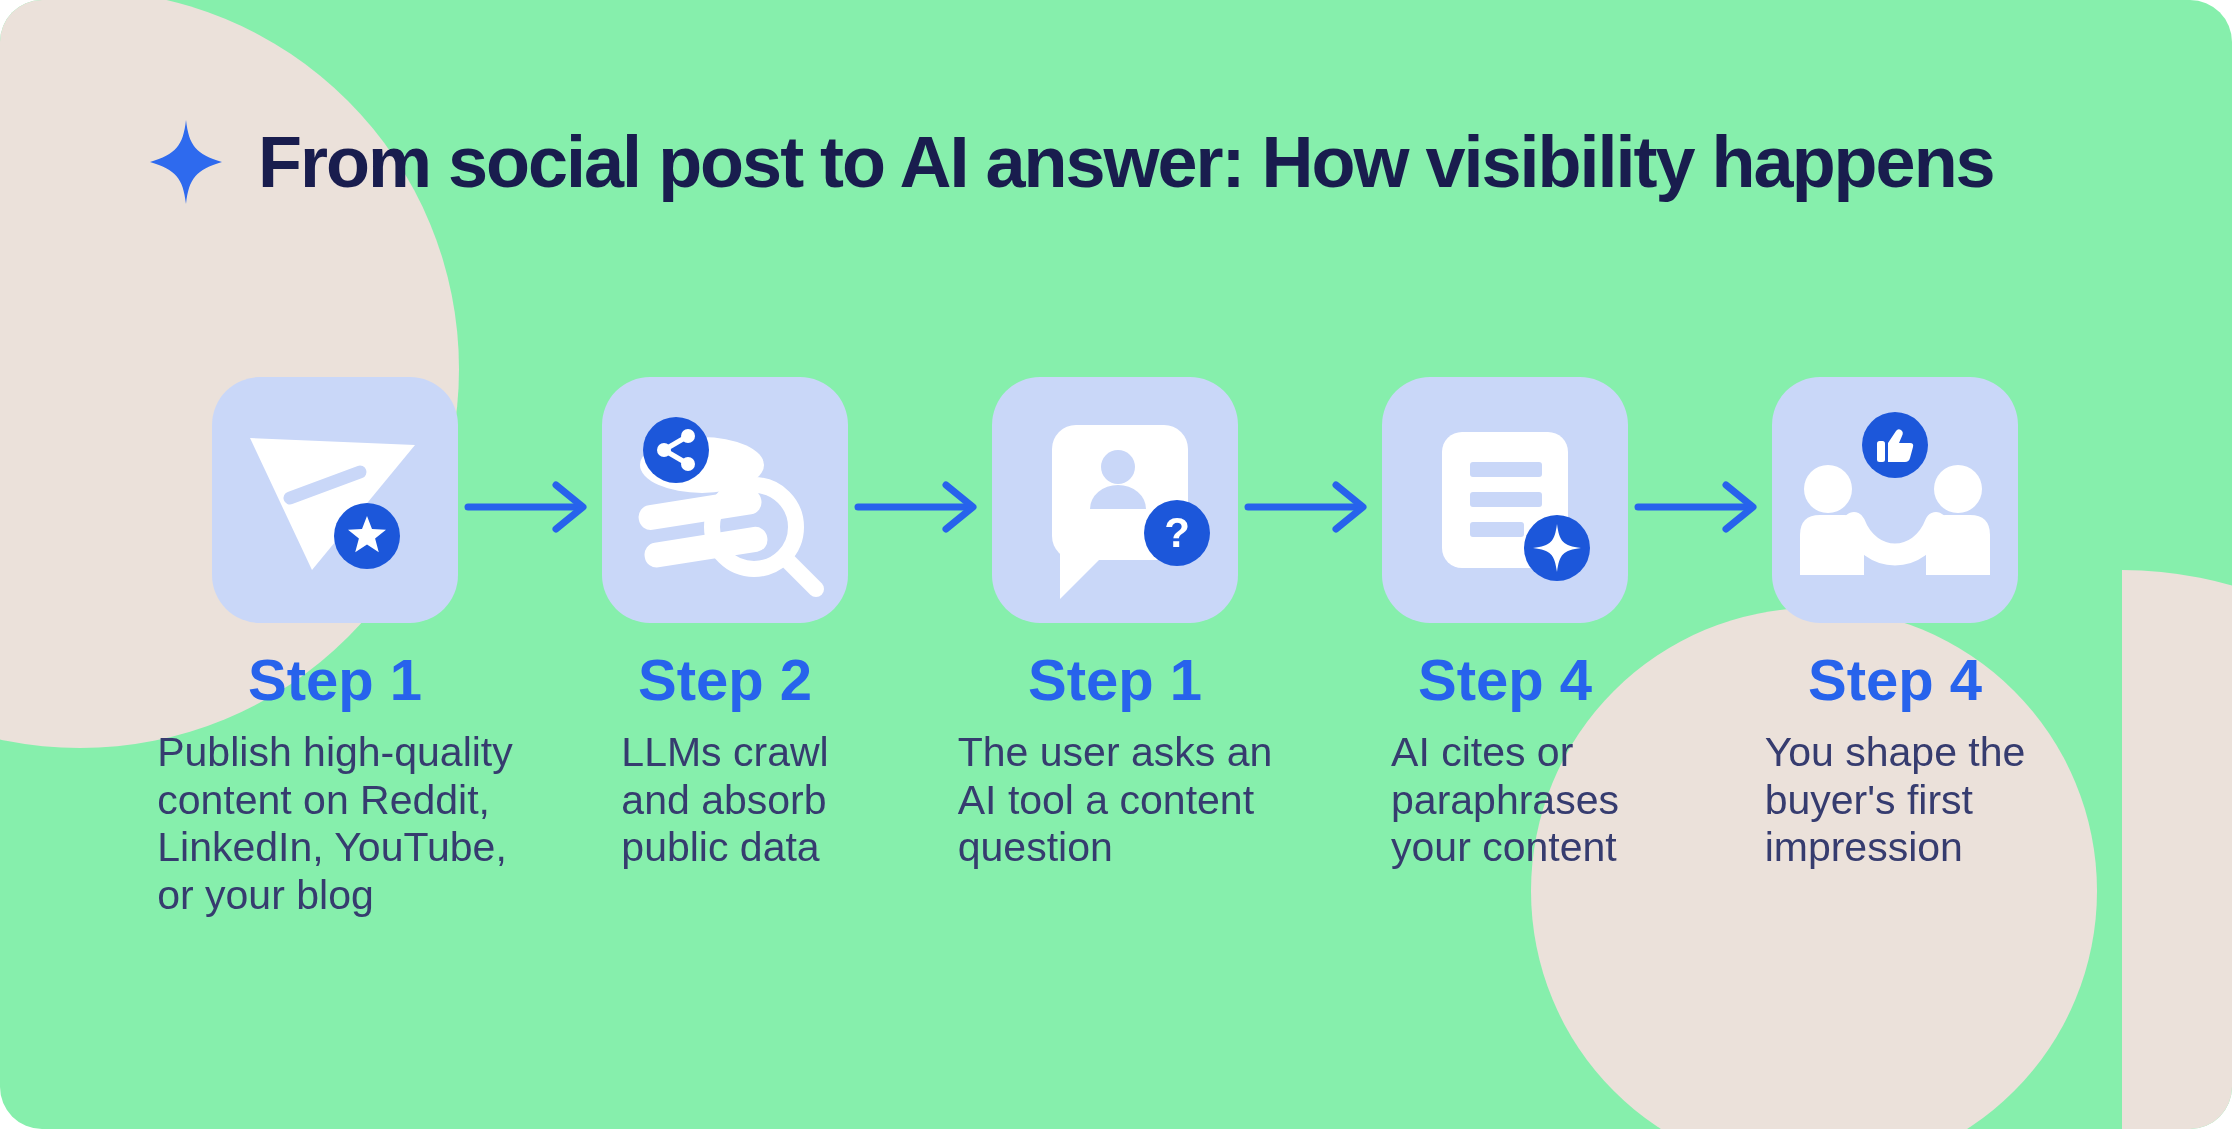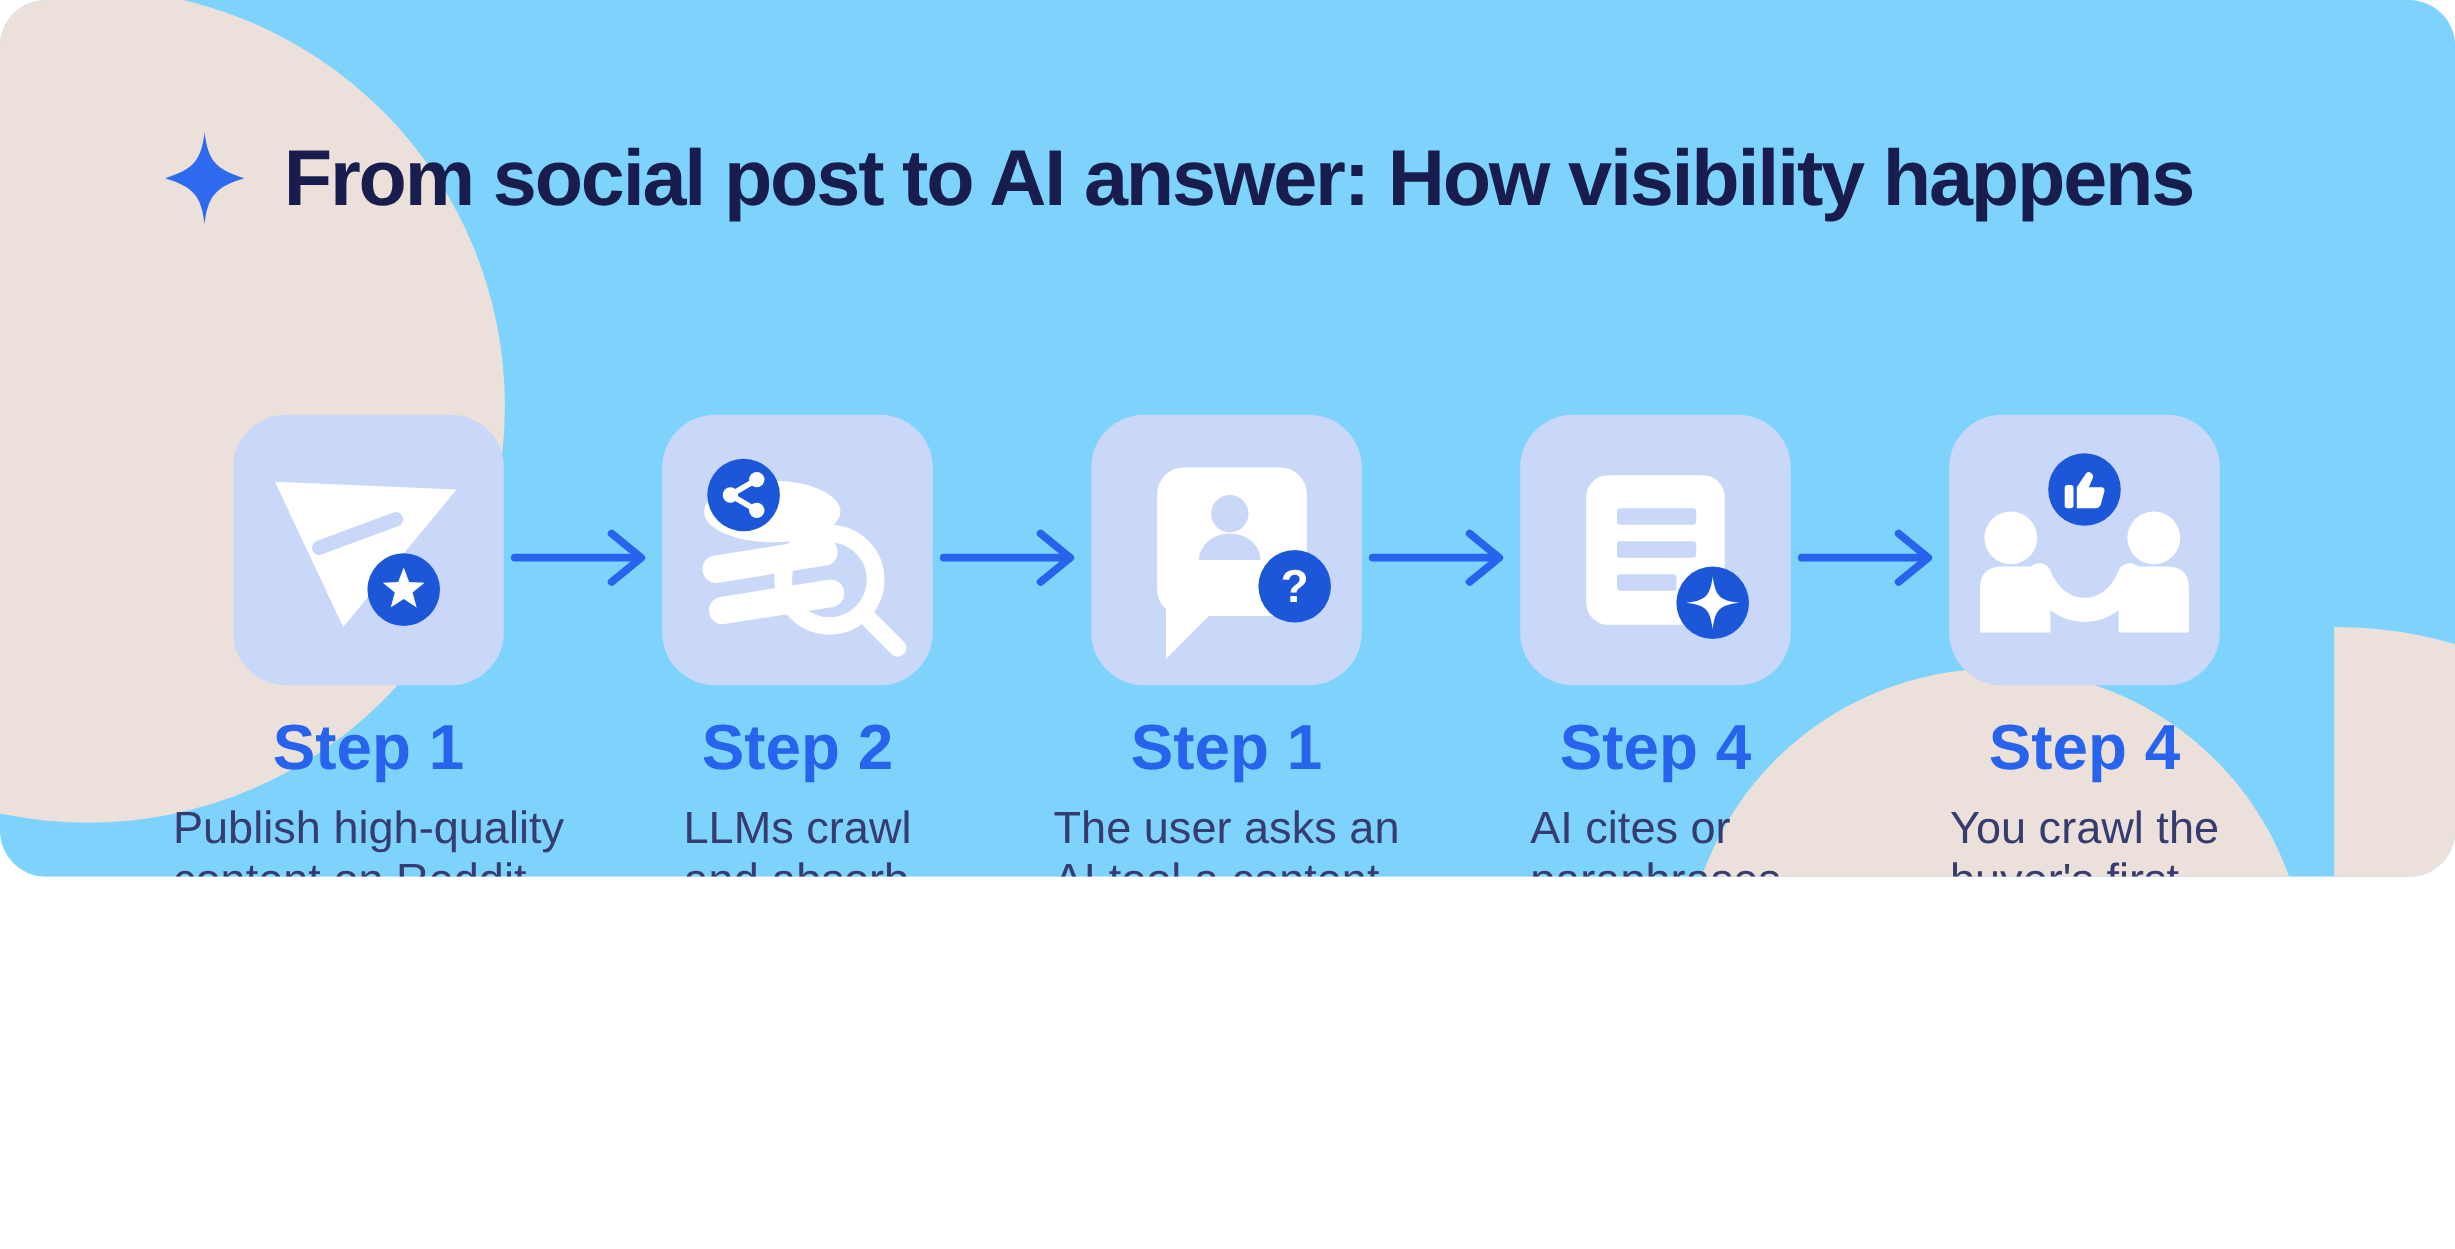--- a/index.html
+++ b/index.html
@@ -1,16 +1,16 @@
 <!DOCTYPE html>
 <html><head>
 <meta charset="utf-8">
 <style>
   html,body{margin:0;padding:0;background:#ffffff;font-family:"Liberation Sans",sans-serif;}
-  .card{position:relative;width:2232px;height:797px;background:#7dd3fc;border-radius:42px;overflow:hidden;}
+  .card{position:relative;width:2232px;height:1129px;background:#86efac;border-radius:42px;overflow:hidden;}
   .deco{position:absolute;background:#EBE1DA;}
   .deco-circle-tl{left:-299px;top:-10px;width:758px;height:758px;border-radius:50%;}
   .deco-circle-bottom{left:1531px;top:608px;width:566px;height:566px;border-radius:50%;}
   .deco-halfdisc-right{left:2122px;top:570px;width:400px;height:800px;border-radius:0 400px 400px 0;}
   .header{position:absolute;left:150px;top:120px;width:2000px;display:flex;align-items:center;gap:36px;}
   .title-sparkle{width:72px;height:84px;flex:0 0 auto;}
   .page-title{font-size:72px;font-weight:700;color:#191D4E;letter-spacing:-2px;white-space:nowrap;line-height:1;}
   .steps-row{position:absolute;left:140px;top:377px;width:1950px;display:flex;}
   .step-col{width:390px;display:flex;flex-direction:column;align-items:center;}
   .tile{position:relative;width:246px;height:246px;border-radius:48px;background:#C9D7F8;}
@@ -131,21 +131,21 @@
           </g>
           <path d="M82 146 C98 188 148 188 164 146" stroke="#ffffff" stroke-width="22" fill="none" stroke-linecap="round"></path>
           <circle cx="123" cy="68" r="33" fill="#1C57DA"></circle>
           <g fill="#ffffff" transform="translate(105,50)">
             <rect x="0" y="14" width="8" height="21" rx="2.5"></rect>
             <path d="M11 35 L11 16 L19 4 Q21 1 24 3 Q27 5 25 9 L22 16 L33 16 Q37 16 36 20 L33 31 Q32 35 28 35 Z"></path>
           </g>
         </svg>
       </div>
       <div class="step-label">Step 4</div>
-      <div class="step-desc">You crawl the
+      <div class="step-desc">You shape the
 buyer's first
 impression</div>
     </div>
 
   </div>
 
   <svg class="arrow" style="left:463px" viewBox="0 0 135 60">
     <line x1="5" y1="30" x2="114" y2="30" stroke="#2763EC" stroke-width="7" stroke-linecap="round"></line>
     <polyline points="93,8 120,30 93,52" fill="none" stroke="#2763EC" stroke-width="7" stroke-linecap="round" stroke-linejoin="round"></polyline>
   </svg>

